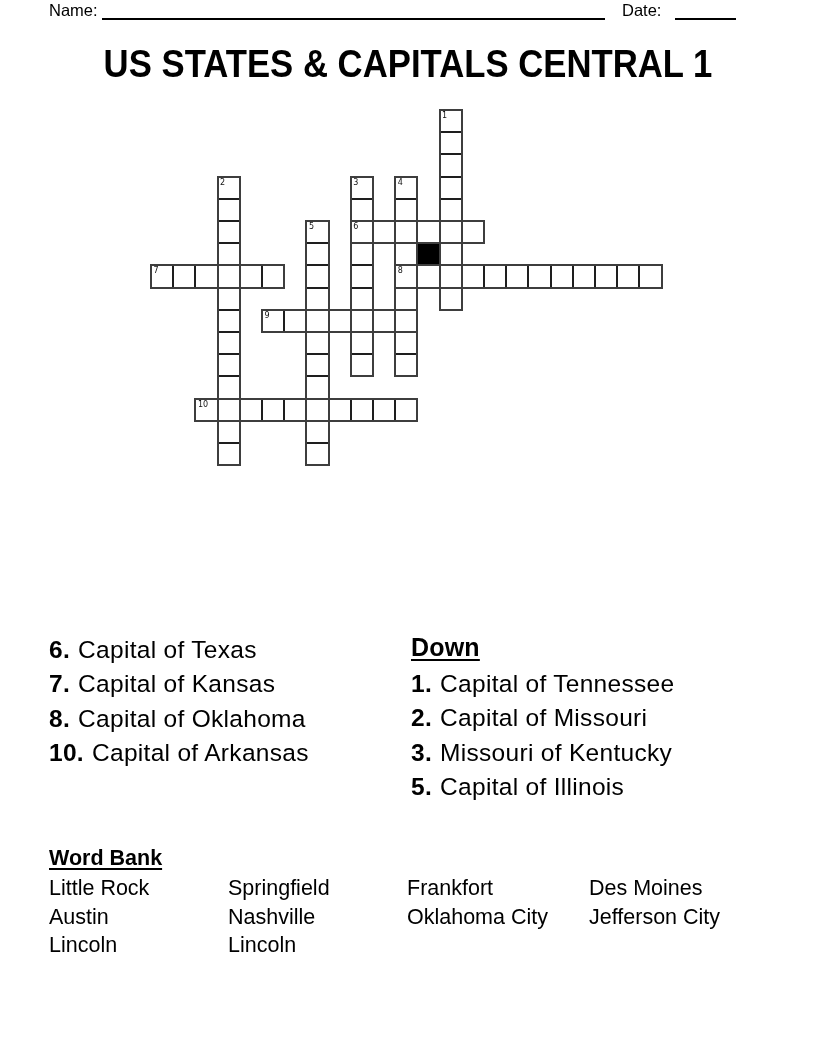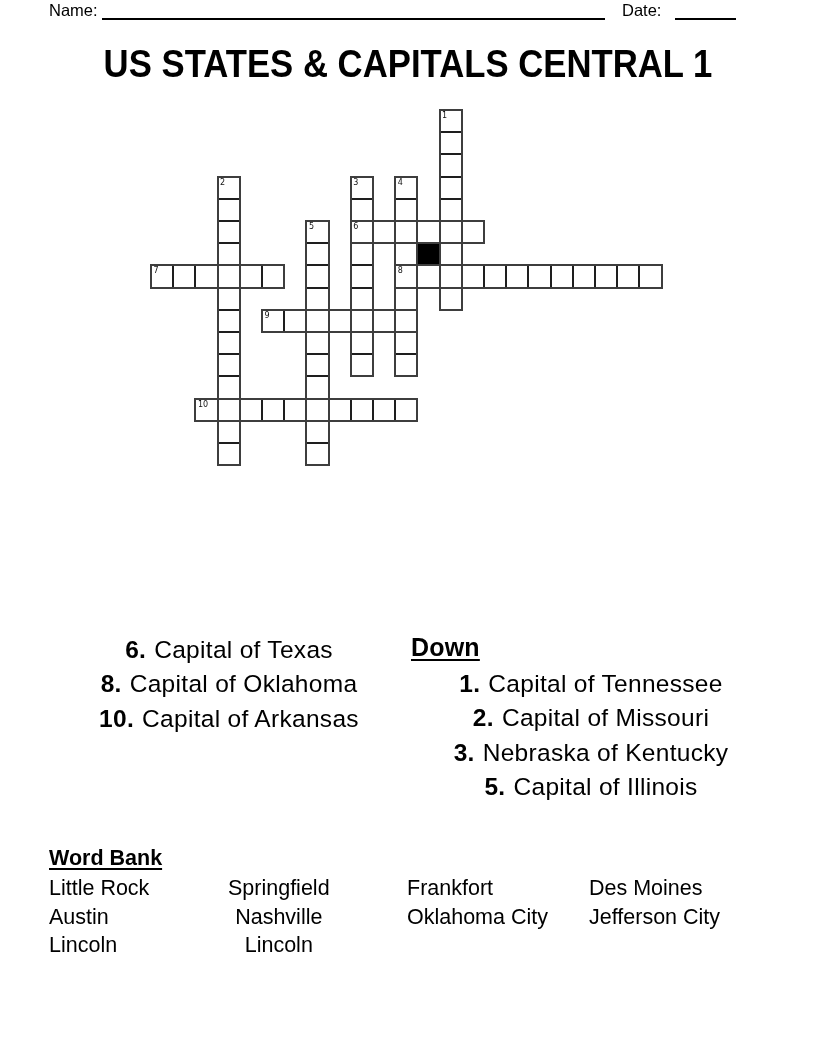--- a/index.html
+++ b/index.html
@@ -38,31 +38,31 @@
   }
   
   .clue-section{position:absolute;top:633px;width:360px;}
   #across-section{left:49px;}
   #down-section{left:411px;}
   .clue-heading{
     font-size:25px;font-weight:bold;line-height:29px;
     text-decoration:underline;text-decoration-thickness:2px;text-underline-offset:3px;
     margin-bottom:5px;letter-spacing:0.2px;
   }
-  .clue{font-size:24.5px;line-height:34.4px;letter-spacing:0.3px;white-space:nowrap;text-align:center;}
+  .clue{font-size:24.5px;line-height:34.4px;letter-spacing:0.3px;white-space:nowrap;}
   .clue .cnum{font-weight:bold;margin-right:8px;}
   
   #wordbank-heading{
     position:absolute;left:49px;top:846px;font-size:21.5px;font-weight:bold;line-height:24px;
     text-decoration:underline;text-decoration-thickness:1.5px;text-underline-offset:3px;
   }
   #wordbank{position:absolute;left:0;top:874px;width:816px;}
   .wb-col{position:absolute;top:0;white-space:nowrap;}
   .wb-col:nth-child(1){left:49px;}
-  .wb-col:nth-child(2){left:228px;text-align:center;}
+  .wb-col:nth-child(2){left:228px;}
   .wb-col:nth-child(3){left:407px;}
   .wb-col:nth-child(4){left:589px;}
   .wb-item{font-size:21.5px;line-height:28.7px;}
 </style>
 </head>
 <body>
 
 <span class="hdr-label" id="name-label">Name:</span>
 <span class="rule" id="name-rule"></span>
 <span class="hdr-label" id="date-label">Date:</span>
@@ -171,30 +171,31 @@
     <div class="cellnum" style="left: 353.3px; top: 223px;">6</div>
     <div class="cellnum" style="left: 153.5px; top: 267.4px;">7</div>
     <div class="cellnum" style="left: 397.7px; top: 267.4px;">8</div>
     <div class="cellnum" style="left: 264.5px; top: 311.8px;">9</div>
     <div class="cellnum" style="left: 197.9px; top: 400.6px;">10</div>
   </div>
 
 <div class="clue-section" id="across-section">
   <div class="clue-list">
       <div class="clue"><span class="cnum">6.</span><span class="ctext">Capital of Texas</span></div>
+      <div class="clue"><span class="cnum">7.</span><span class="ctext">Capital of Kansas</span></div>
       <div class="clue"><span class="cnum">8.</span><span class="ctext">Capital of Oklahoma</span></div>
       <div class="clue"><span class="cnum">10.</span><span class="ctext">Capital of Arkansas</span></div>
     </div>
 </div>
 <div class="clue-section" id="down-section">
   <div class="clue-heading">Down</div>
   <div class="clue-list">
       <div class="clue"><span class="cnum">1.</span><span class="ctext">Capital of Tennessee</span></div>
       <div class="clue"><span class="cnum">2.</span><span class="ctext">Capital of Missouri</span></div>
-      <div class="clue"><span class="cnum">3.</span><span class="ctext">Nebraska of Kentucky</span></div>
+      <div class="clue"><span class="cnum">3.</span><span class="ctext">Missouri of Kentucky</span></div>
       <div class="clue"><span class="cnum">5.</span><span class="ctext">Capital of Illinois</span></div>
     </div>
 </div>
 
 <div id="wordbank-heading">Word Bank</div>
 <div id="wordbank">
     <div class="wb-col">
       <div class="wb-item">Little Rock</div>
       <div class="wb-item">Austin</div>
       <div class="wb-item">Lincoln</div>

